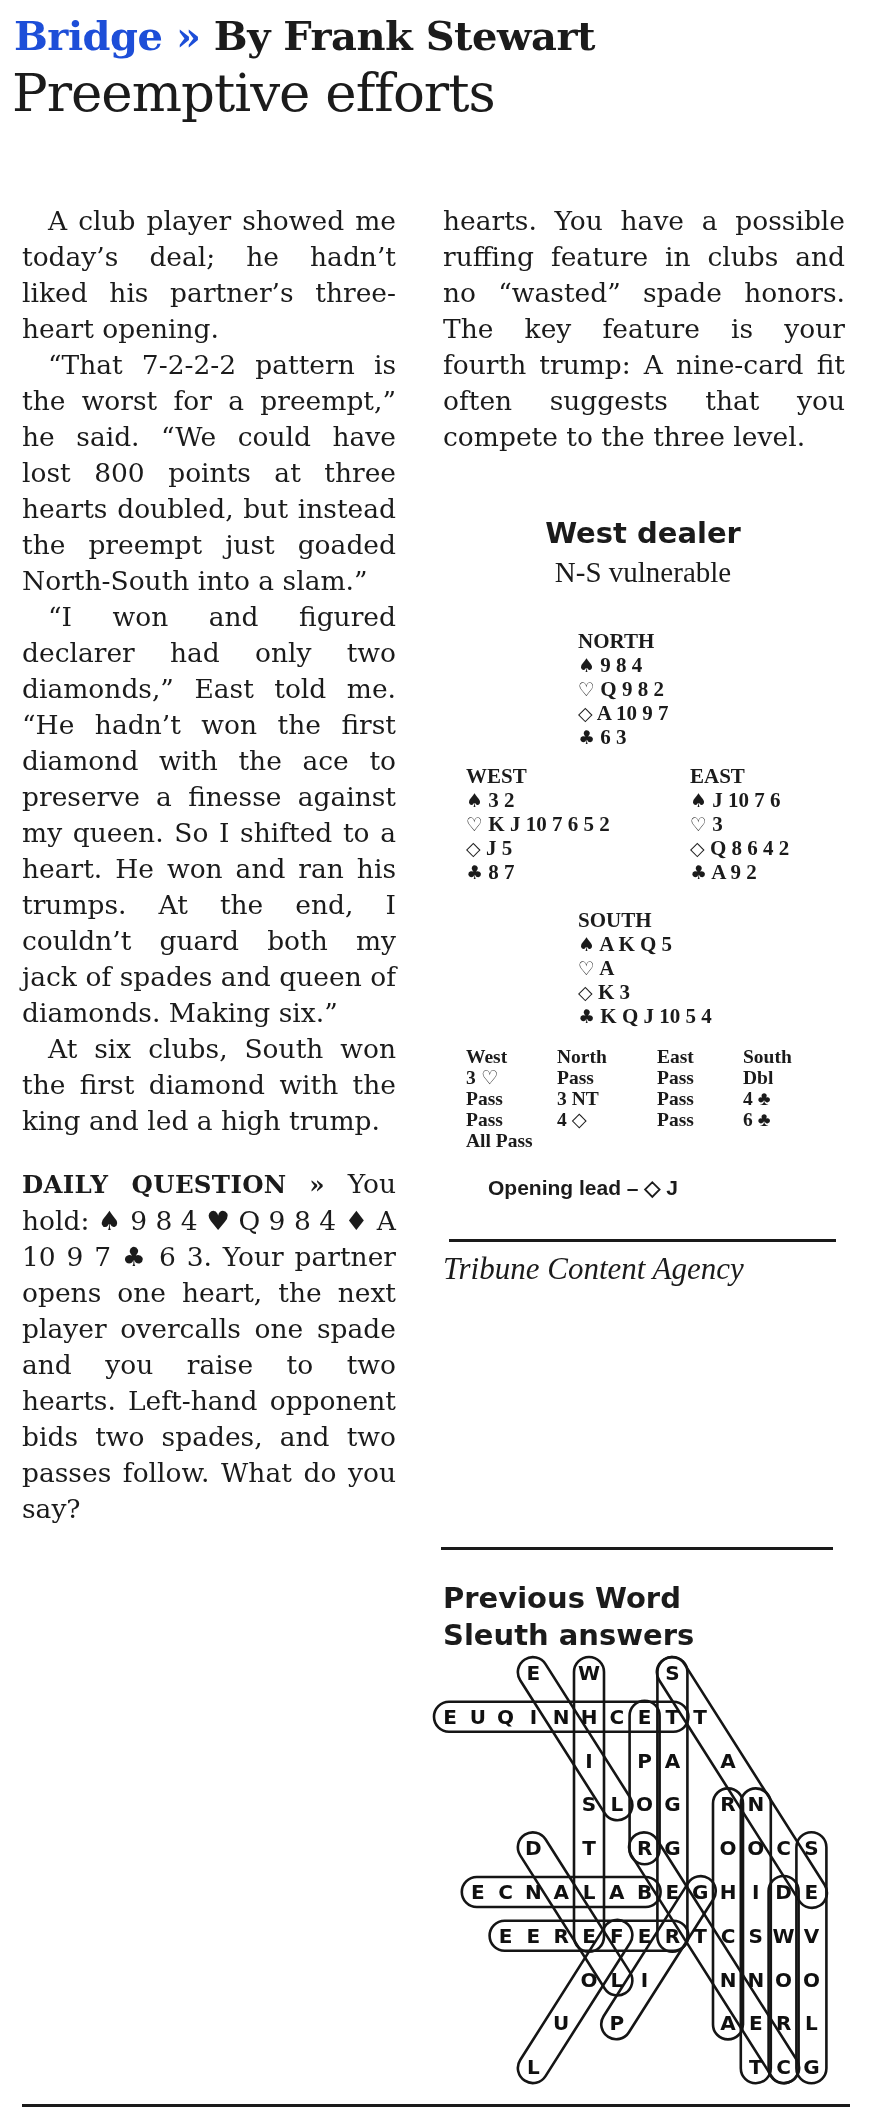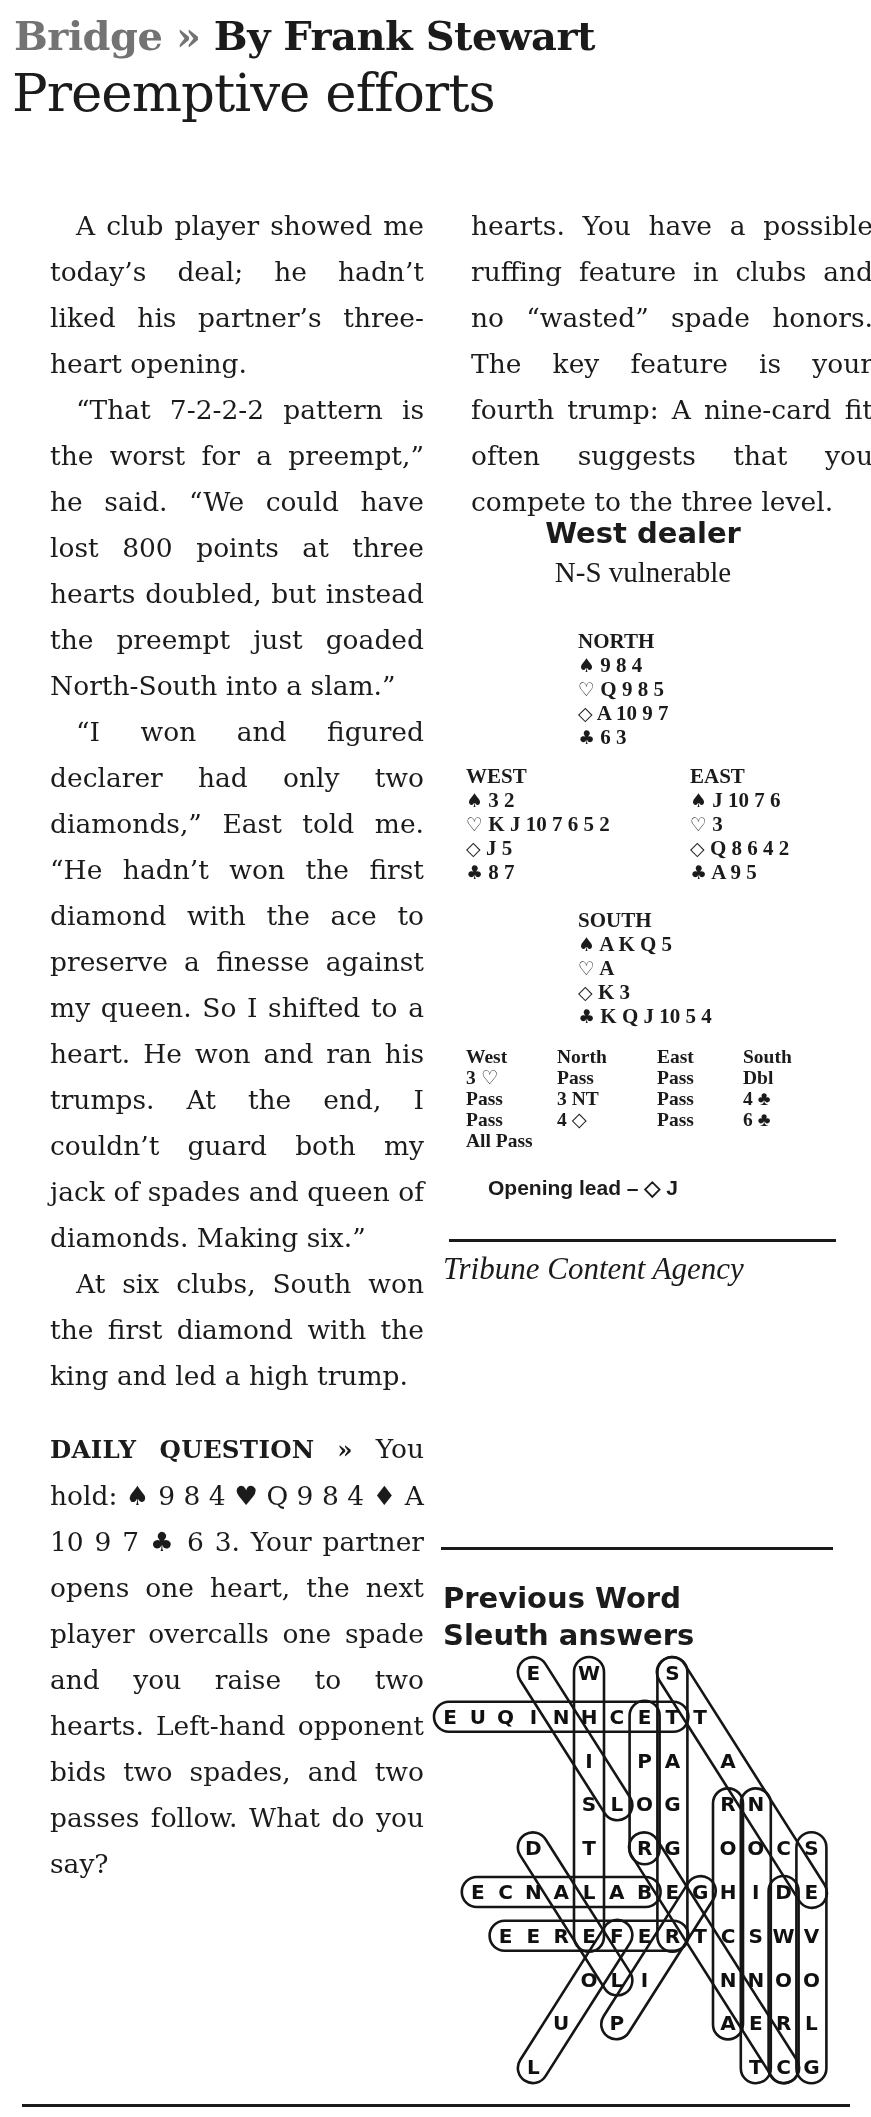--- a/index.html
+++ b/index.html
@@ -8,30 +8,30 @@
     background:#ffffff;color:#1b1b1b;
     font-family:"DejaVu Serif","DejaVu Sans",serif;
   }
   .abs{position:absolute;}
   
   .masthead{
     left:14px;top:12px;width:840px;
     font-family:"DejaVu Serif","DejaVu Sans",serif;
     font-weight:bold;font-size:40px;letter-spacing:-0.5px;white-space:nowrap;
   }
-  .masthead .red{color:#737373;}
+  .masthead .red{color:#1d4ed8;}
   
   .headline{
     left:12px;top:62px;width:840px;
     font-family:"DejaVu Serif","DejaVu Sans",serif;
     font-size:53px;font-weight:normal;letter-spacing:-1px;
   }
   
   .bodycol{
-    font-size:26.5px;line-height:46px;text-align:justify;margin-left:28px;
+    font-size:26.5px;line-height:36px;text-align:justify;
   }
   .col-left{left:22px;top:203px;width:374px;}
   .col-right{left:443px;top:203px;width:402px;}
   .bodycol p{margin:0;text-indent:26px;}
   .bodycol p.noindent{text-indent:0;}
   .qa{margin-top:27px !important;text-indent:0 !important;}
   .qa .slab{font-family:"DejaVu Serif",serif;font-weight:bold;font-size:24.5px;letter-spacing:0.3px;}
   
   .dealer{left:443px;top:516px;width:400px;text-align:center;
     font-family:"DejaVu Sans",sans-serif;font-weight:bold;font-size:29px;}
@@ -99,39 +99,39 @@
 <div class="abs bodycol col-right">
   <p class="noindent">hearts. You have a possible ruffing feature in clubs and no “wasted” spade honors. The key feature is your fourth trump: A nine-card fit often suggests that you compete to the three level.</p>
 </div>
 
 <div class="abs dealer">West dealer</div>
 <div class="abs vuln">N-S vulnerable</div>
 
 <div class="abs hand hand-north">
   <div>NORTH</div>
   <div><span class="suit">♠</span> <span>9 8 4</span></div>
-  <div><span class="suit">♡</span> <span>Q 9 8 5</span></div>
+  <div><span class="suit">♡</span> <span>Q 9 8 2</span></div>
   <div><span class="suit">◇</span> <span>A 10 9 7</span></div>
   <div><span class="suit">♣</span> <span>6 3</span></div>
 </div>
 
 <div class="abs hand hand-west">
   <div>WEST</div>
   <div><span class="suit">♠</span> <span>3 2</span></div>
   <div><span class="suit">♡</span> <span>K J 10 7 6 5 2</span></div>
   <div><span class="suit">◇</span> <span>J 5</span></div>
   <div><span class="suit">♣</span> <span>8 7</span></div>
 </div>
 
 <div class="abs hand hand-east">
   <div>EAST</div>
   <div><span class="suit">♠</span> <span>J 10 7 6</span></div>
   <div><span class="suit">♡</span> <span>3</span></div>
   <div><span class="suit">◇</span> <span>Q 8 6 4 2</span></div>
-  <div><span class="suit">♣</span> <span>A 9 5</span></div>
+  <div><span class="suit">♣</span> <span>A 9 2</span></div>
 </div>
 
 <div class="abs hand hand-south">
   <div>SOUTH</div>
   <div><span class="suit">♠</span> <span>A K Q 5</span></div>
   <div><span class="suit">♡</span> <span>A</span></div>
   <div><span class="suit">◇</span> <span>K 3</span></div>
   <div><span class="suit">♣</span> <span>K Q J 10 5 4</span></div>
 </div>
 

